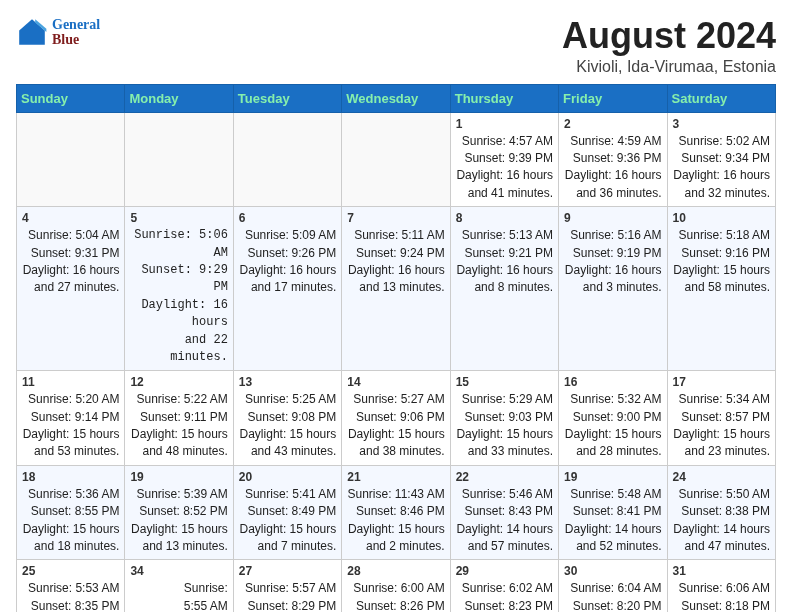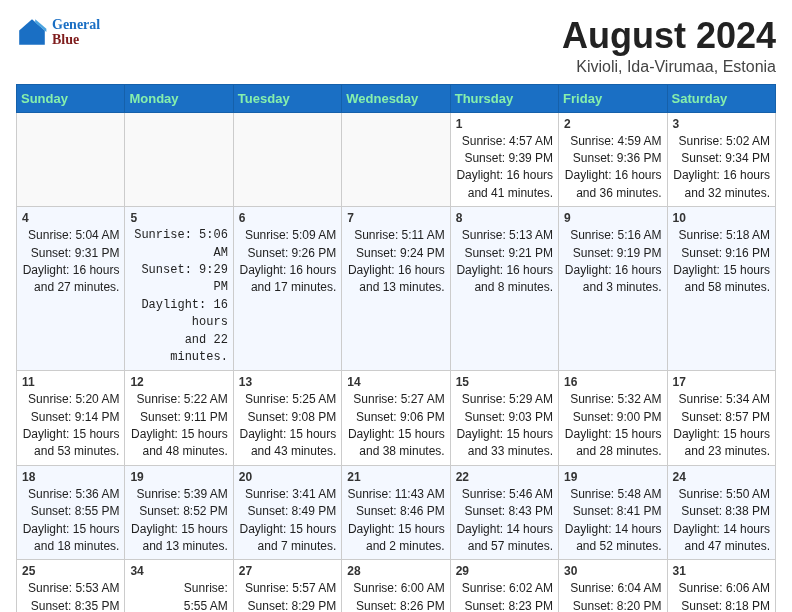--- a/index.html
+++ b/index.html
@@ -268,21 +268,21 @@
         </td>
         <td>
           <span class="day-num">19</span>
           <div class="day-info" style="white-space: pre-line;">Sunrise: 5:39 AM
 Sunset: 8:52 PM
 Daylight: 15 hours
 and 13 minutes.</div>
         </td>
         <td>
           <span class="day-num">20</span>
-          <div class="day-info" style="white-space: pre-line;">Sunrise: 3:41 AM
+          <div class="day-info" style="white-space: pre-line;">Sunrise: 5:41 AM
 Sunset: 8:49 PM
 Daylight: 15 hours
 and 7 minutes.</div>
         </td>
         <td>
           <span class="day-num">21</span>
           <div class="day-info" style="white-space: pre-line;">Sunrise: 11:43 AM
 Sunset: 8:46 PM
 Daylight: 15 hours
 and 2 minutes.</div>

